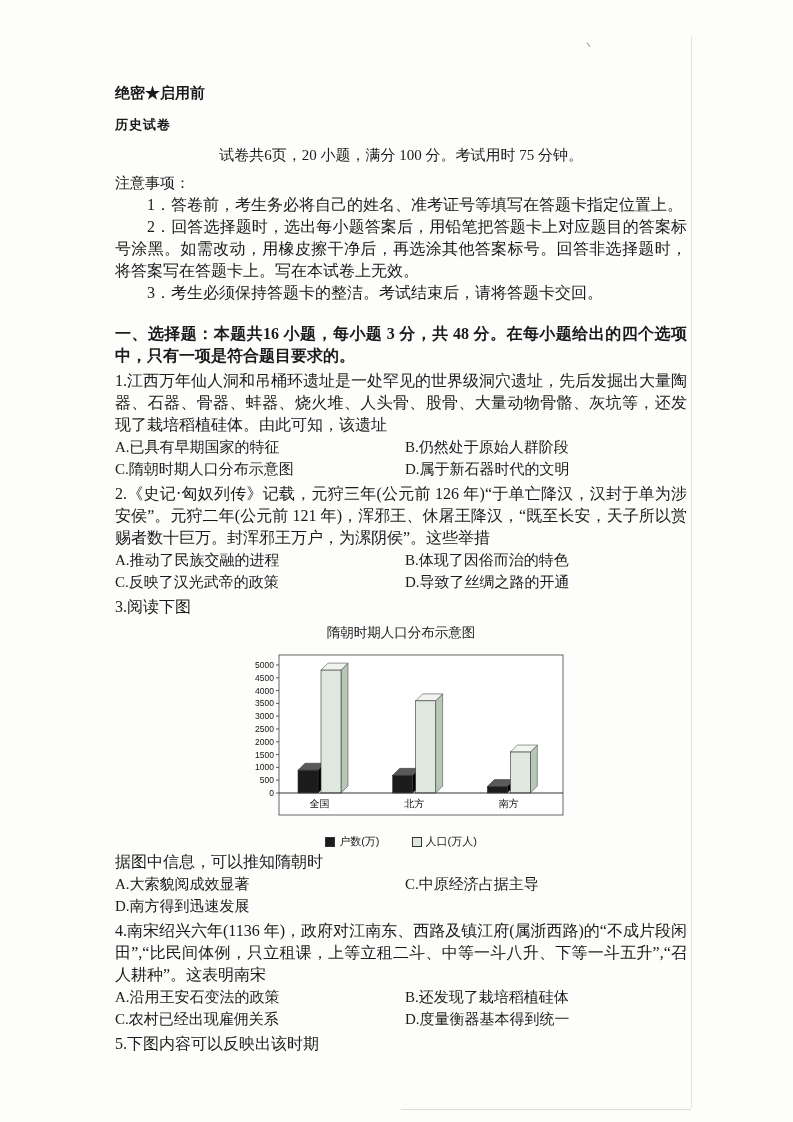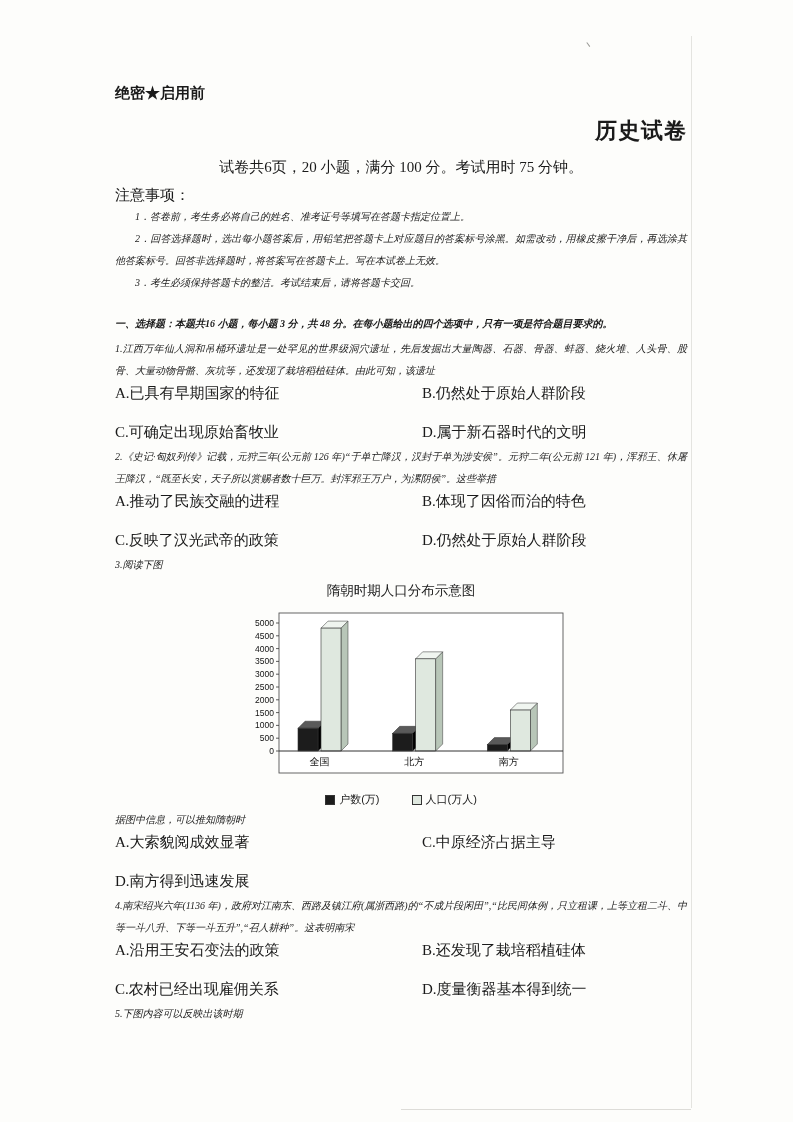--- a/index.html
+++ b/index.html
@@ -10,29 +10,29 @@
     color:#1a1a1a;
     position:relative;
     overflow:hidden;
   }
   .page { position:absolute; left:115px; top:84px; width:572px; }
 
   .corner-mark { position:absolute; left:468px; top:-46px; color:#9a9a96; font-size:12px; }
 
   .security { font-weight:bold; font-size:15px; }
   .title1 { text-align:center; font-size:17.5px; font-weight:bold; margin-top:9px; }
-  .title2 { text-align:right; font-size:22px; font-weight:bold; margin-top:13px; letter-spacing:1px; }
+  .title2 { text-align:left; font-size:13px; font-weight:bold; margin-top:13px; letter-spacing:1px; }
   .exam-info { text-align:center; font-size:15px; margin-top:12px; }
 
   .notice-h { font-weight:normal; font-size:15px; margin-top:7px; line-height:22px; }
-  p.txt { font-size:10px; line-height:22px; text-align:justify;font-style:italic; }
+  p.txt { font-size:16px; line-height:22px; text-align:justify; }
   .ind { text-indent:2em; }
   .sec { font-weight:bold; margin-top:19px; }
   .qblock { margin-top:3px; }
-  .opts { display:grid; grid-template-columns:290px 1fr; font-size:15px; line-height:22px;gap:17px; }
+  .opts { display:grid; grid-template-columns:290px 1fr; font-size:15px; line-height:22px; }
 
   
   .chart-wrap { width:380px; margin:6px auto 2px auto; text-align:center; }
   .chart-title { font-size:13.5px; font-weight:normal; margin-bottom:5px; }
   .chart-svg-box { display:inline-block; }
   .chart text { font-family:"Liberation Sans","DejaVu Sans",sans-serif; }
   .legend { display:flex; justify-content:center; gap:32px; margin-top:3px;
             font-size:11px; font-family:"Liberation Sans","DejaVu Sans",sans-serif; }
   .leg-item { display:inline-flex; align-items:center; }
   .swatch { display:inline-block; width:10px; height:10px; border:1px solid #333; margin-right:4px; }
@@ -58,32 +58,32 @@
   <p class="txt ind">2．回答选择题时，选出每小题答案后，用铅笔把答题卡上对应题目的答案标号涂黑。如需改动，用橡皮擦干净后，再选涂其他答案标号。回答非选择题时，将答案写在答题卡上。写在本试卷上无效。</p>
   <p class="txt ind">3．考生必须保持答题卡的整洁。考试结束后，请将答题卡交回。</p>
 
   <p class="txt sec">一、选择题：本题共16 小题，每小题 3 分，共 48 分。在每小题给出的四个选项中，只有一项是符合题目要求的。</p>
 
   <div class="qblock">
     <p class="txt">1.江西万年仙人洞和吊桶环遗址是一处罕见的世界级洞穴遗址，先后发掘出大量陶器、石器、骨器、蚌器、烧火堆、人头骨、股骨、大量动物骨骼、灰坑等，还发现了栽培稻植硅体。由此可知，该遗址</p>
     <div class="opts">
       <span>A.已具有早期国家的特征</span>
       <span>B.仍然处于原始人群阶段</span>
-      <span>C.可确定出现原始畜牧业</span>
+      <span>C.隋朝时期人口分布示意图</span>
       <span>D.属于新石器时代的文明</span>
     </div>
   </div>
 
   <div class="qblock">
     <p class="txt">2.《史记·匈奴列传》记载，元狩三年(公元前 126 年)“于单亡降汉，汉封于单为涉安侯”。元狩二年(公元前 121 年)，浑邪王、休屠王降汉，“既至长安，天子所以赏赐者数十巨万。封浑邪王万户，为漯阴侯”。这些举措</p>
     <div class="opts">
       <span>A.推动了民族交融的进程</span>
       <span>B.体现了因俗而治的特色</span>
       <span>C.反映了汉光武帝的政策</span>
-      <span>D.仍然处于原始人群阶段</span>
+      <span>D.导致了丝绸之路的开通</span>
     </div>
   </div>
 
   <div class="qblock">
     <p class="txt">3.阅读下图</p>
 
     <div class="chart-wrap chart">
       <div class="chart-title">隋朝时期人口分布示意图</div>
       <div class="chart-svg-box">
         <svg id="chart-svg" width="336" height="180" viewBox="0 0 336 180">

